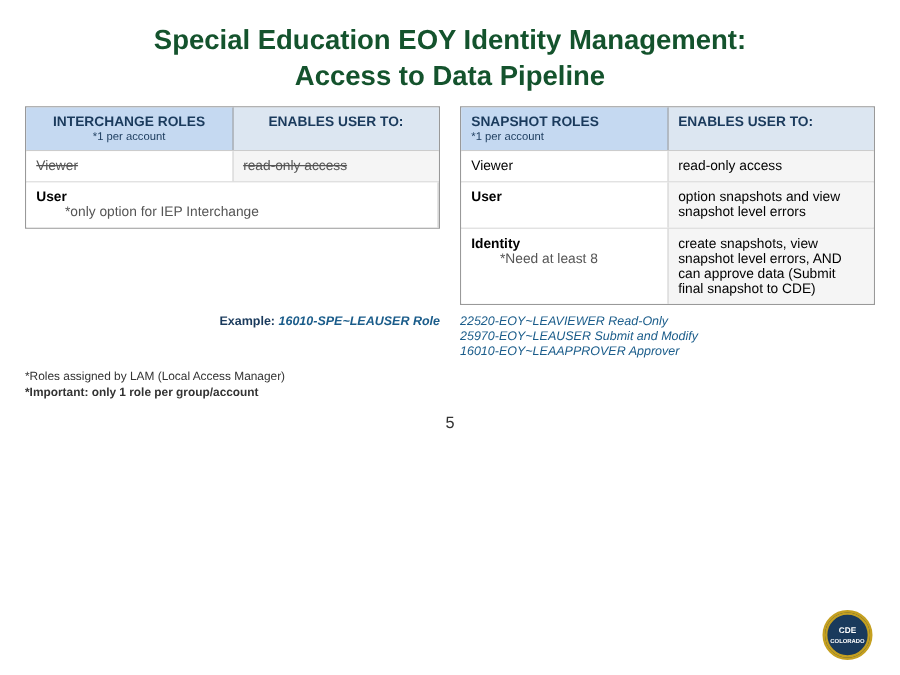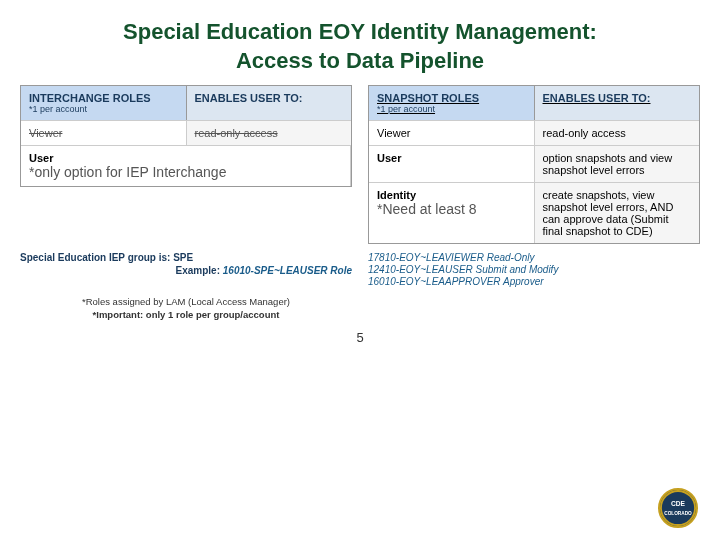--- a/index.html
+++ b/index.html
@@ -48,20 +48,21 @@
     .table-header-row {
       display: flex;
     }
 
     .col-header {
       padding: 6px 8px;
       font-size: 11px;
       font-weight: bold;
       color: #1a3a5c;
       flex: 1;
+      text-align: center;
     }
 
     .col-header.first {
       background: #c5d9f1;
       border-right: 1px solid #999;
     }
 
     .col-header.second {
       background: #dce6f1;
     }
@@ -91,38 +92,38 @@
     .table-cell.second {
       background: #f5f5f5;
     }
 
     .strikethrough {
       text-decoration: line-through;
       color: #555;
     }
 
     .cell-small {
-      font-size: 14px;
+      font-size: 11px;
       color: #555;
       display: block;
+      margin-left: 23px;
     }
 
     
     .right-section {
       flex: 1;
     }
 
     .right-table {
       border: 1px solid #999;
       width: 100%;
     }
 
     .right-header-row {
       display: flex;
-      text-decoration: underline;
     }
 
     .right-col-header {
       padding: 6px 8px;
       font-size: 11px;
       font-weight: bold;
       color: #1a3a5c;
       flex: 1;
     }
 
@@ -222,21 +223,20 @@
     }
 
     .notes-right {
       flex: 1;
     }
 
     .note-text {
       font-size: 9.5px;
       color: #333;
       margin-bottom: 2px;
-      text-align: center;
     }
 
     .note-bold {
       font-weight: bold;
     }
 
     
     .footer {
       text-align: center;
       padding: 8px 0 4px;
@@ -380,29 +380,28 @@
           <span>create snapshots, view snapshot level errors, AND can approve data (Submit final snapshot to CDE)</span>
         </div>
       </div>
     </div>
   </div>
 
 </div>
 
 <div class="bottom-area">
   <div class="bottom-left">
-    <div class="info-label">Special Education IEP group is: SPE</div>
     <div class="example-label">
       <span>Example:</span>
       <span class="example-value">16010-SPE~LEAUSER Role</span>
     </div>
   </div>
   <div class="bottom-right">
-    <span class="eoy-role">17810-EOY~LEAVIEWER Read-Only</span>
-    <span class="eoy-role">12410-EOY~LEAUSER Submit and Modify</span>
+    <span class="eoy-role">22520-EOY~LEAVIEWER Read-Only</span>
+    <span class="eoy-role">25970-EOY~LEAUSER Submit and Modify</span>
     <span class="eoy-role">16010-EOY~LEAAPPROVER Approver</span>
   </div>
 </div>
 
 <div class="notes-area">
   <div class="notes-left">
     <div class="note-text">*Roles assigned by LAM (Local Access Manager)</div>
     <div class="note-text note-bold">*Important: only 1 role per group/account</div>
   </div>
   <div class="notes-right"></div>

